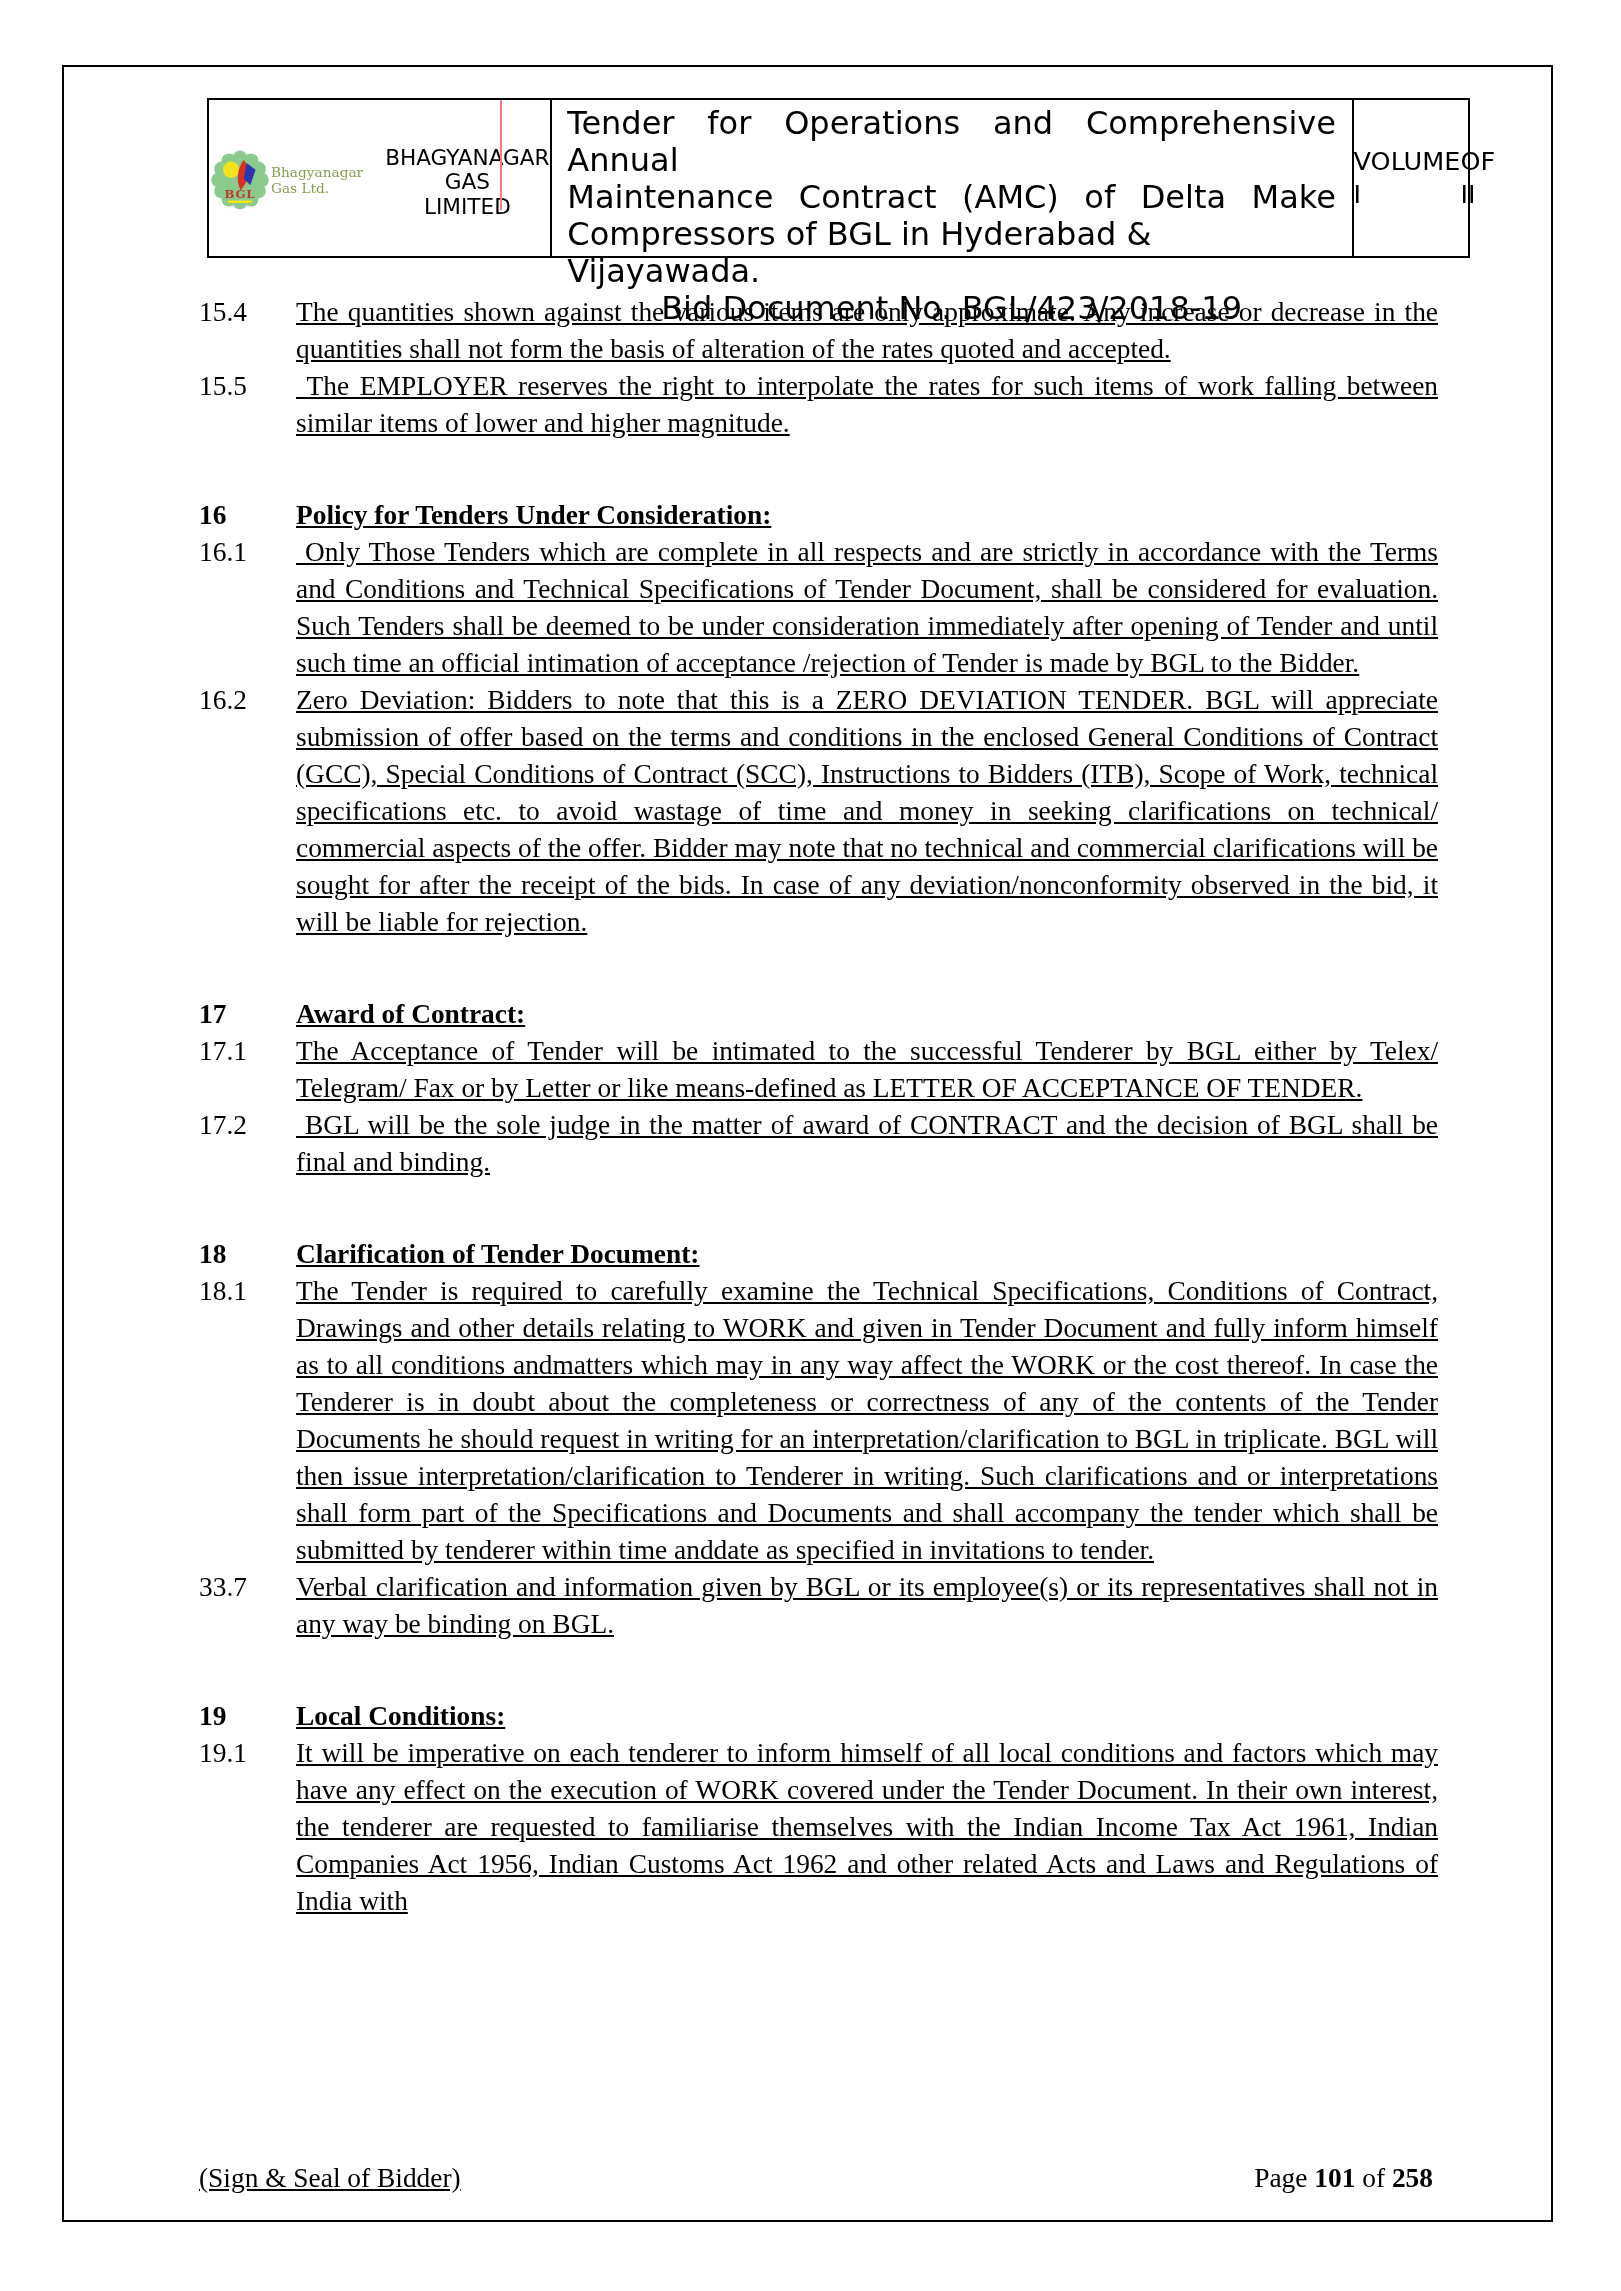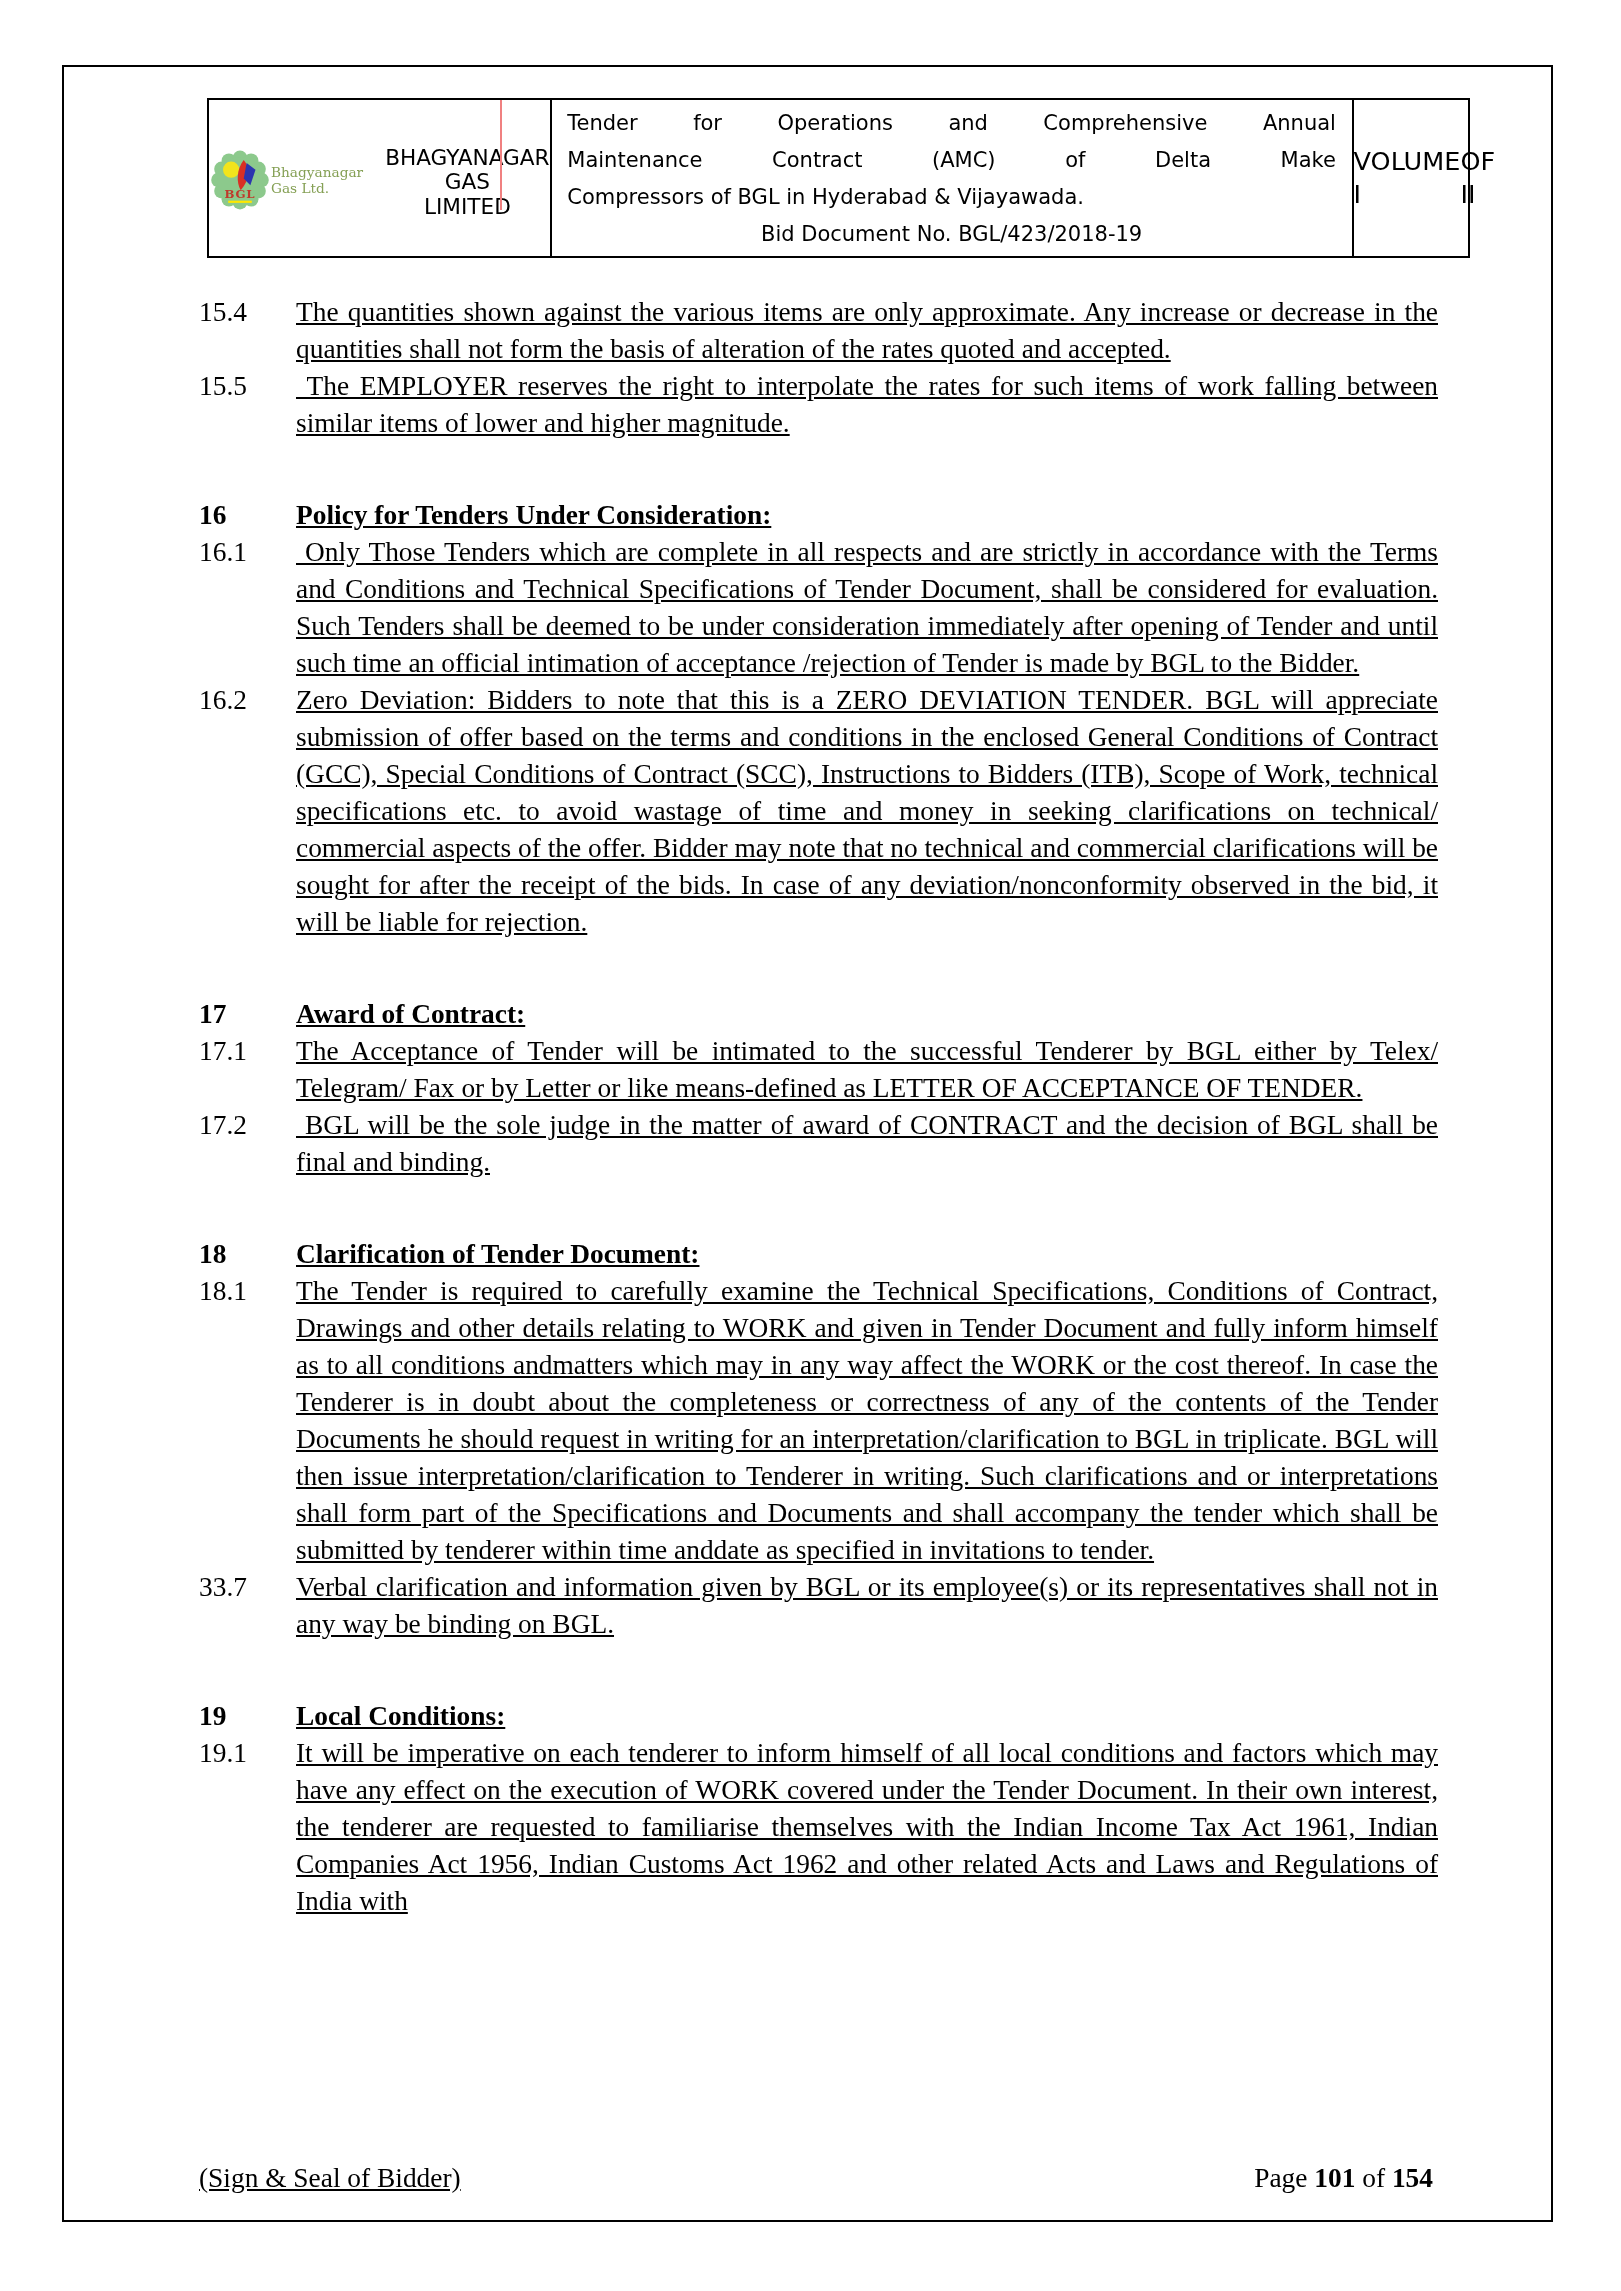--- a/index.html
+++ b/index.html
@@ -32,21 +32,21 @@
     border-right:2px solid #000;
     display:flex;flex-direction:row;align-items:center;
     padding-top:4.9px;
     position:relative;
   }
   .cell-title{
     flex:0 0 802px;
     border-right:2px solid #000;
     padding:4.9px 15.7px 0 15.7px;
     font-family:"DejaVu Sans", sans-serif;
-    font-size:21px;line-height:37px;
+    font-size:32px;line-height:37px;
     color:#000;
   }
   .cell-volume{
     flex:1 1 auto;
     display:flex;flex-direction:row;align-items:center;justify-content:center;
     font-family:"DejaVu Sans", sans-serif;
     font-size:25.5px;line-height:33px;
   }
   .t-just{text-align:justify;text-align-last:justify;}
   .t-left{text-align:left;}
@@ -216,17 +216,17 @@
     </div>
 
   </div>
 
   <div class="footer-left">(Sign &amp; Seal of Bidder)</div>
 
   <div class="footer-right">
     <span>Page</span>
     <b>101</b>
     <span>of</span>
-    <b>154</b>
+    <b>258</b>
   </div>
 
 </div>
 
 
 </body></html>

